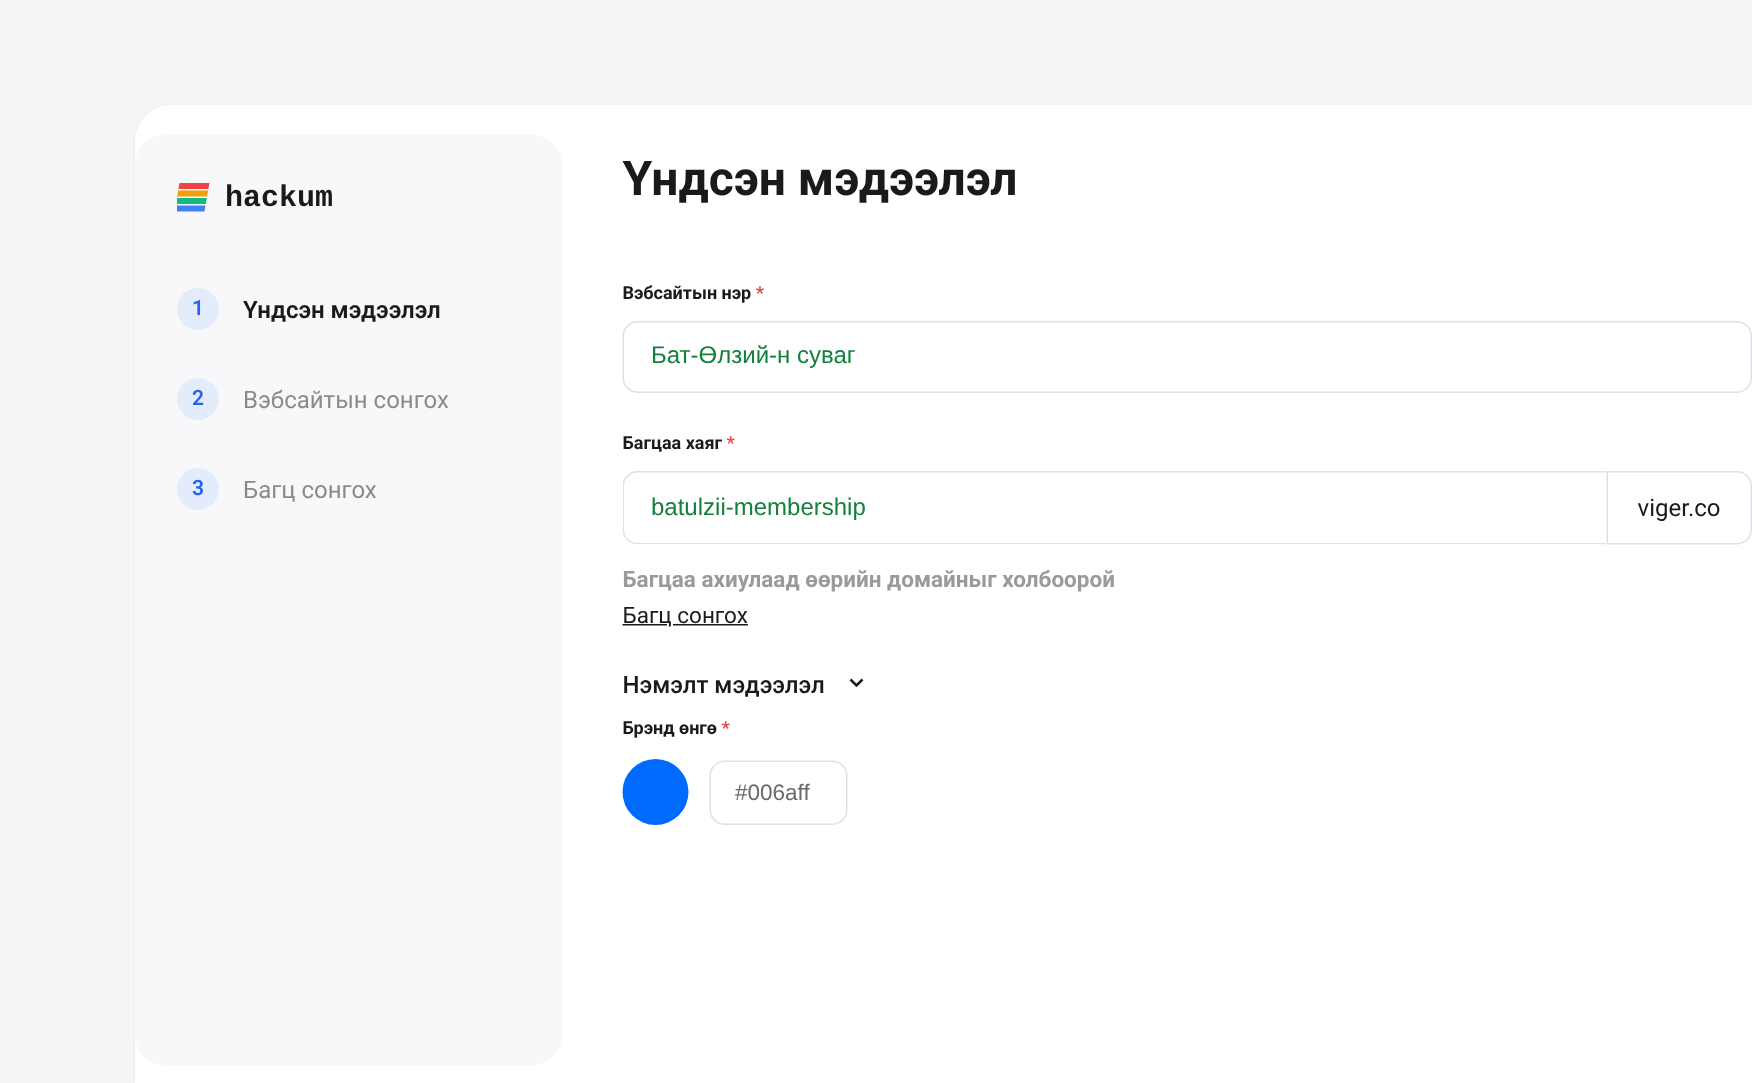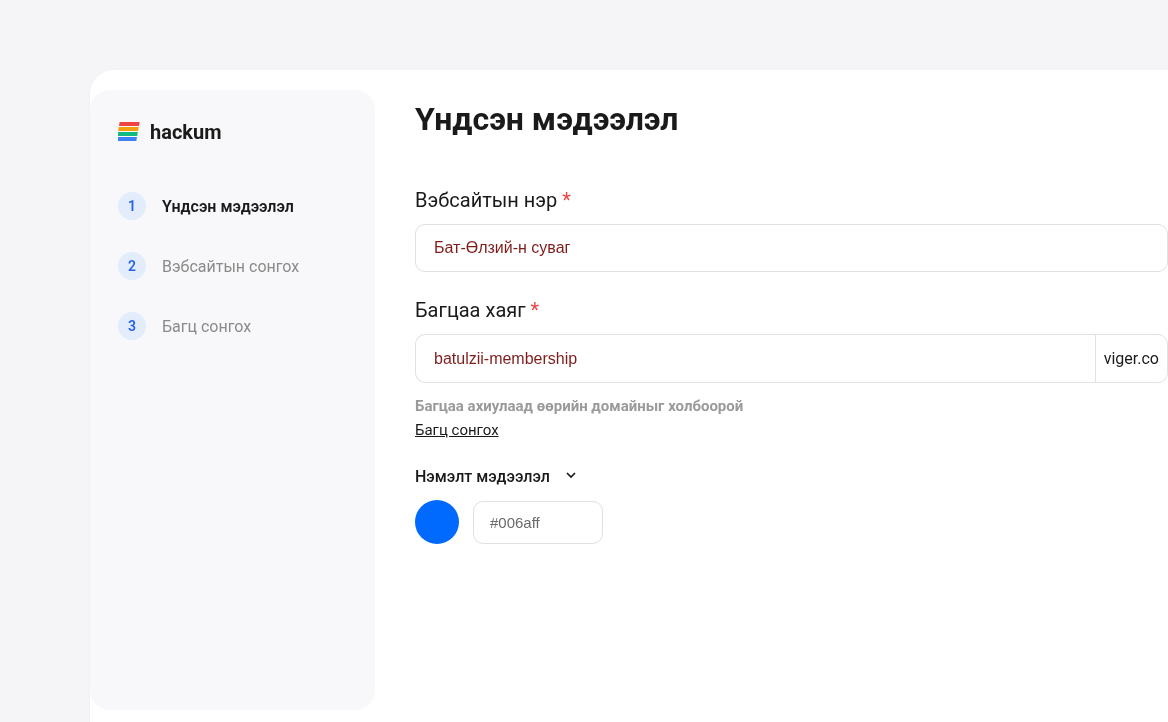--- a/index.html
+++ b/index.html
@@ -31,20 +31,21 @@
       margin: 20px 0 0 0;
       height: fit-content;
       min-height: 620px;
     }
     .logo {
       display: flex;
       align-items: center;
       gap: 8px;
       margin-bottom: 40px;
       padding-left: 8px;
+      font-family: Liberation Mono, monospace;
     }
     .logo-icon {
       width: 24px;
       height: 24px;
     }
     .logo-text {
       font-size: 20px;
       font-weight: 700;
       color: #1a1a1a;
     }
@@ -88,48 +89,48 @@
       font-size: 32px;
       font-weight: 700;
       color: #1a1a1a;
       margin-bottom: 50px;
     }
     .form-group {
       margin-bottom: 26px;
     }
     .form-label {
       display: block;
-      font-size: 20px;
+      font-size: 12px;
       color: #1a1a1a;
       margin-bottom: 12px;
-      font-weight: 400;
+      font-weight: 700;
     }
     .required {
       color: #ef4444;
     }
     .form-input {
       width: 100%;
       padding: 14px 18px;
       border: 1px solid #e0e0e5;
       border-radius: 10px;
       font-size: 16px;
-      color: #7f1d1d;
+      color: #15803d;
       background: #ffffff;
     }
     .domain-group {
       display: flex;
       gap: 0;
     }
     .domain-input {
       flex: 1;
       border-radius: 10px 0 0 10px;
       border-right: none;
     }
     .domain-suffix {
-      padding: 14px 8px;
+      padding: 14px 20px;
       border: 1px solid #e0e0e5;
       border-radius: 0 10px 10px 0;
       background: #ffffff;
       font-size: 16px;
       color: #1a1a1a;
       display: flex;
       align-items: center;
     }
     .helper-text {
       font-size: 15px;
@@ -175,21 +176,21 @@
       background: #006aff;
       cursor: pointer;
     }
     .color-input {
       padding: 12px 16px;
       border: 1px solid #e0e0e5;
       border-radius: 10px;
       font-size: 15px;
       color: #6a6a6a;
       background: #ffffff;
-      width: 130px;
+      width: 92px;
     }
   </style>
 </head>
 <body>
 
 <div class="container">
   <aside class="sidebar">
     <div class="logo">
       <svg class="logo-icon" viewBox="0 0 24 24">
         <rect x="2" y="2" width="20" height="4" fill="#ef4444" transform="skewX(-10)"></rect>
@@ -240,19 +241,23 @@
     </div>
 
     <div class="collapsible">
       <span class="collapsible-label">Нэмэлт мэдээлэл</span>
       <svg class="chevron" viewBox="0 0 24 24" fill="none" stroke="#1a1a1a" stroke-width="2.5">
         <polyline points="6 9 12 15 18 9"></polyline>
       </svg>
     </div>
 
     <div class="form-group">
+      <label class="form-label">
+        <span>Брэнд өнгө</span>
+        <span class="required"> *</span>
+      </label>
       <div class="color-picker">
         <div class="color-swatch"></div>
         <input type="text" class="color-input" value="#006aff" style="">
       </div>
     </div>
   </main>
 </div>
 
 </body></html>

